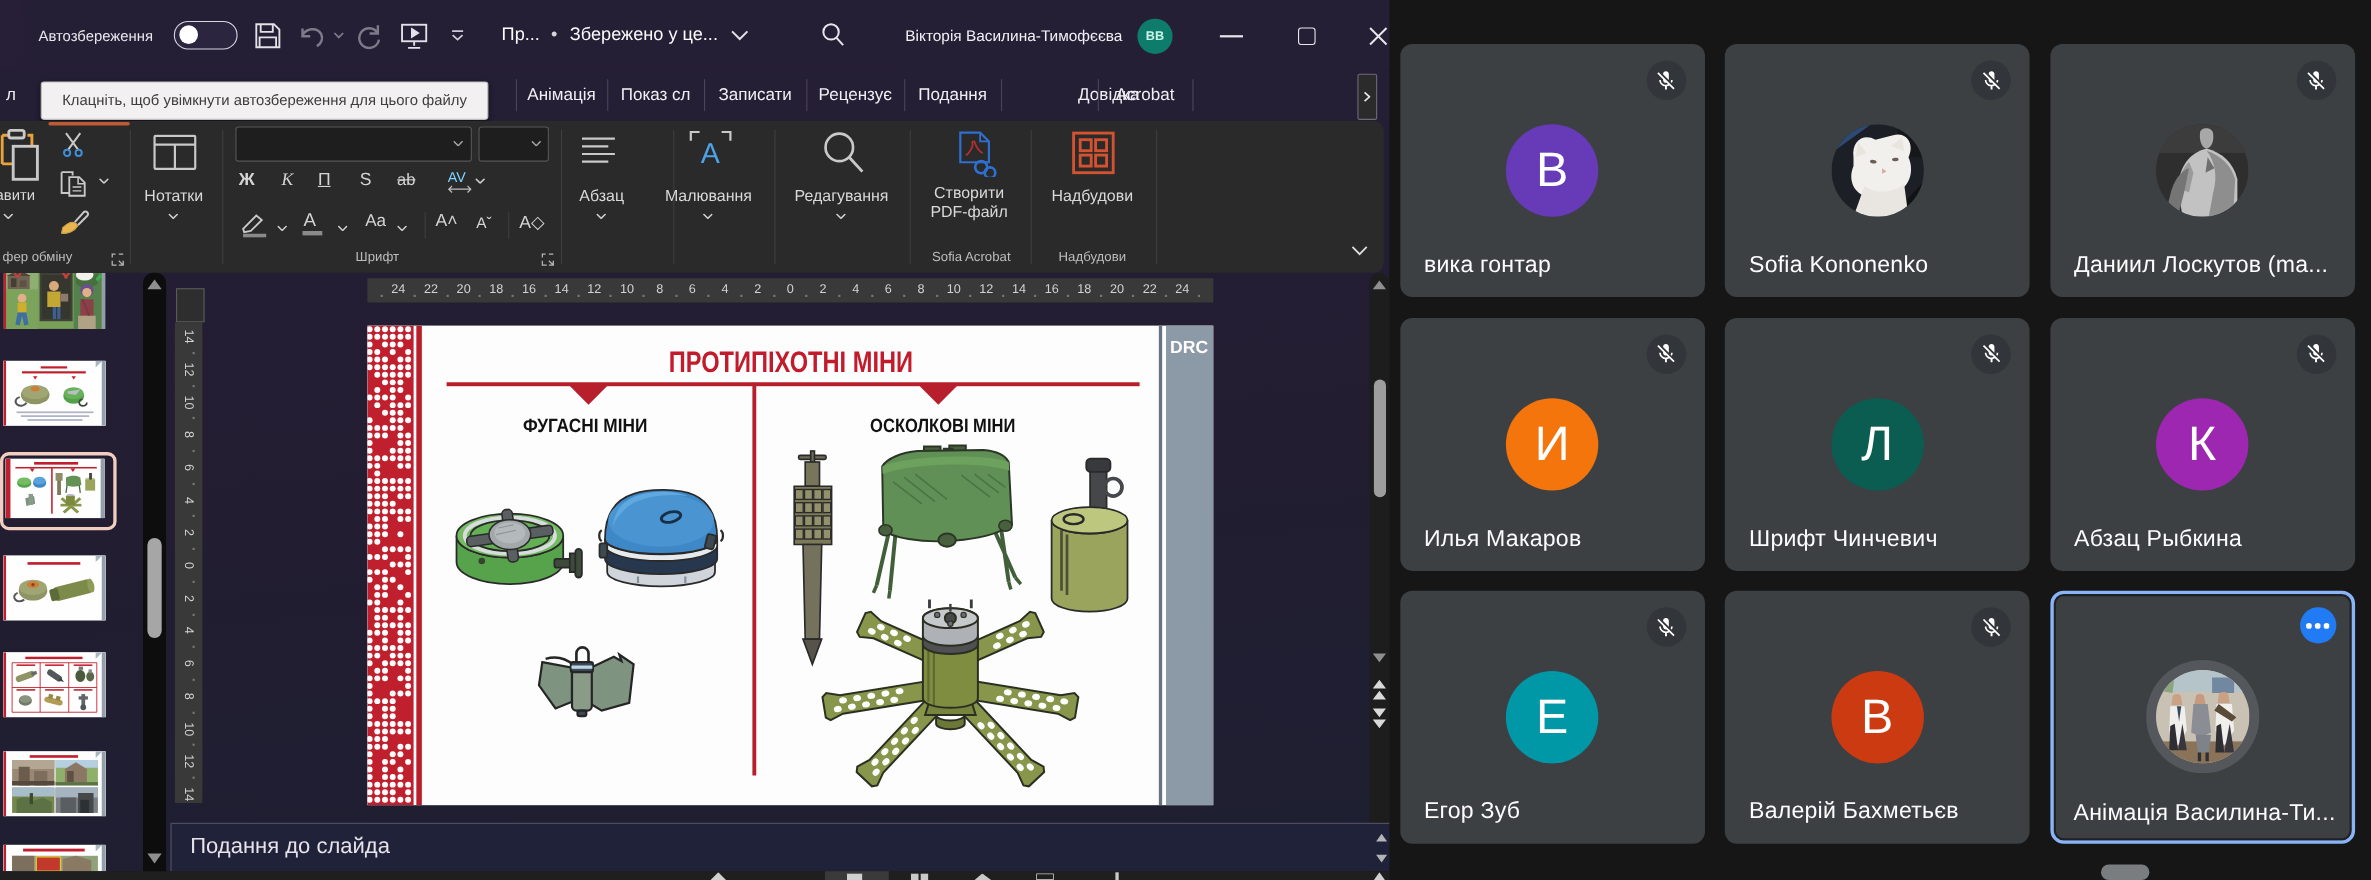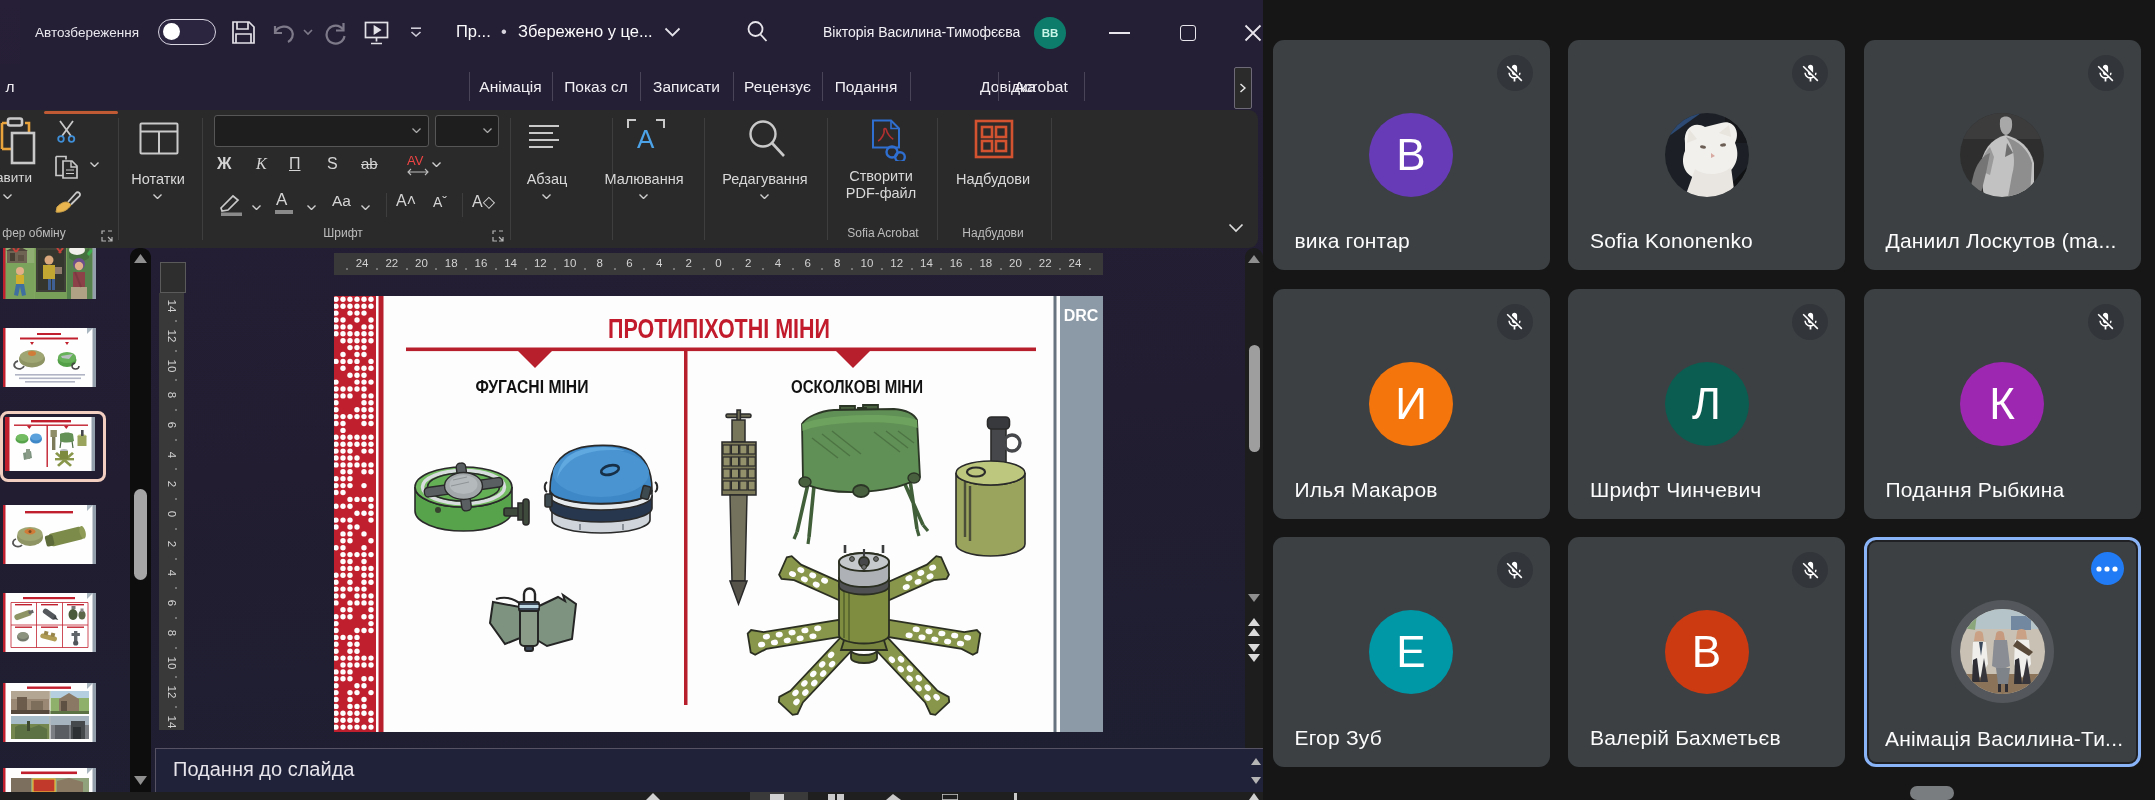--- a/index.html
+++ b/index.html
@@ -101,20 +101,21 @@
     <div class="tabsep" style="left:910px;"></div>
     <div class="tabsep" style="left:998px;"></div>
     <div class="tabsep" style="left:1084px;"></div>
 
     <div class="abs" style="left:1234px;top:3px;width:16px;height:40px;border:1px solid #6e6a78;border-radius:2px;background:#2b2b2b;">
         <svg style="position:absolute;left:4px;top:15px;" width="7" height="10" viewBox="0 0 7 10">
           <path d="M1.5 1 L6 5 L1.5 9" fill="none" stroke="#e8e8e8" stroke-width="1.5"></path>
         </svg>
       </div>
 
+    <div class="abs" style="left:37px;top:10px;width:405px;height:33px;background:#f2f0f1;border:1px solid #bdbdbd;border-radius:3px;box-shadow:0 2px 5px rgba(0,0,0,.45);color:#3d3d3d;font-size:13.5px;line-height:32px;text-align:center;">Клацніть, щоб увімкнути автозбереження для цього файлу</div>
   </div>
 
   <div id="ribbon">
 
     <svg class="icon" style="left:10px;top:7px;" width="36" height="50" viewBox="0 0 36 50">
         <g fill="none" stroke-width="2.6">
           <path d="M2 6 h7 M2 6 v26 M25 6 h4 v10" stroke="#e8a33d"></path>
           <path d="M2 32 h9" stroke="#e8a33d"></path>
           <rect x="8" y="1.5" width="14" height="7" rx="2" stroke="#c9c9c9"></rect>
           <rect x="12" y="16" width="22" height="30" stroke="#c9c9c9"></rect>
@@ -173,21 +174,21 @@
       </svg>
     <div class="abs" style="left:445px;top:5px;width:62px;height:30px;background:#1e1e1e;border:1px solid #565656;border-radius:3px;"></div>
     <svg class="chev" style="left:493px;top:18px;" viewBox="0 0 9 5">
         <path d="M.5.5l4 4 4-4" fill="none" stroke="#a9a9a9" stroke-width="1.3"></path>
       </svg>
     <div class="rtext" style="left:227px;top:45px;font-size:16px;font-weight:bold;color:#d4d4d4;">Ж</div>
     <div class="rtext" style="left:266px;top:45px;font-size:16px;font-style:italic;font-family:'Liberation Serif',serif;color:#d4d4d4;">К</div>
     <div class="rtext" style="left:299px;top:45px;font-size:16px;color:#d4d4d4;text-decoration:underline;">П</div>
     <div class="rtext" style="left:337px;top:45px;font-size:16px;color:#d4d4d4;">S</div>
     <div class="rtext" style="left:371px;top:45px;font-size:15px;color:#d4d4d4;text-decoration:line-through;">ab</div>
-    <div class="rtext" style="left:417px;top:43px;font-size:13px;color:#ef4444;">AV</div>
+    <div class="rtext" style="left:417px;top:43px;font-size:13px;color:#7dd3fc;">AV</div>
     <svg class="icon" style="left:417px;top:58px;" width="22" height="8" viewBox="0 0 22 8">
         <path d="M4 1 L1 4 l3 3 M18 1 l3 3 -3 3 M1 4 h20" fill="none" stroke="#bdbdbd" stroke-width="1.1"></path>
       </svg>
     <svg class="chev" style="left:442px;top:52px;" viewBox="0 0 9 5">
         <path d="M.5.5l4 4 4-4" fill="none" stroke="#cfcfcf" stroke-width="1.4"></path>
       </svg>
 
     <svg class="icon" style="left:229px;top:84px;" width="26" height="22" viewBox="0 0 26 22">
         <path d="M2 14 L14 2 l5 4 L9 16 l-6 1 z" fill="none" stroke="#c9c9c9" stroke-width="1.7"></path>
         <rect x="2" y="18.5" width="21" height="3.5" fill="#8a8a8a"></rect>
@@ -1173,21 +1174,21 @@
   <div class="avatar" style="background:#0b5d51;">Л</div>
   <div class="vname">Шрифт Чинчевич</div>
   <div class="micc">
         <svg width="21" height="21" viewBox="0 0 24 24">
           <path fill="#fff" d="M19 11h-1.7c0 .74-.16 1.43-.43 2.05l1.23 1.23c.56-.98.9-2.09.9-3.28zm-4.02.17c0-.06.02-.11.02-.17V5c0-1.66-1.34-3-3-3S9 3.34 9 5v.18l5.98 5.99zM4.27 3L3 4.27l6.01 6.01V11c0 1.66 1.33 3 2.99 3 .22 0 .44-.03.65-.08l1.66 1.66c-.71.33-1.5.52-2.31.52-2.76 0-5.3-2.1-5.3-5.1H5c0 3.41 2.72 6.23 6 6.72V21h2v-3.28c.91-.13 1.77-.45 2.54-.9L19.73 21 21 19.73 4.27 3z"></path>
         </svg>
       </div>
 </div>
 <div class="tile" style="left:1863.5px;top:288.5px;">
   <div class="avatar" style="background:#9d27b0;">К</div>
-  <div class="vname">Подання Рыбкина</div>
+  <div class="vname">Абзац Рыбкина</div>
   <div class="micc">
         <svg width="21" height="21" viewBox="0 0 24 24">
           <path fill="#fff" d="M19 11h-1.7c0 .74-.16 1.43-.43 2.05l1.23 1.23c.56-.98.9-2.09.9-3.28zm-4.02.17c0-.06.02-.11.02-.17V5c0-1.66-1.34-3-3-3S9 3.34 9 5v.18l5.98 5.99zM4.27 3L3 4.27l6.01 6.01V11c0 1.66 1.33 3 2.99 3 .22 0 .44-.03.65-.08l1.66 1.66c-.71.33-1.5.52-2.31.52-2.76 0-5.3-2.1-5.3-5.1H5c0 3.41 2.72 6.23 6 6.72V21h2v-3.28c.91-.13 1.77-.45 2.54-.9L19.73 21 21 19.73 4.27 3z"></path>
         </svg>
       </div>
 </div>
 
 <div class="tile" style="left:1272.5px;top:537px;">
   <div class="avatar" style="background:#0097a7;">Е</div>
   <div class="vname">Егор Зуб</div>

